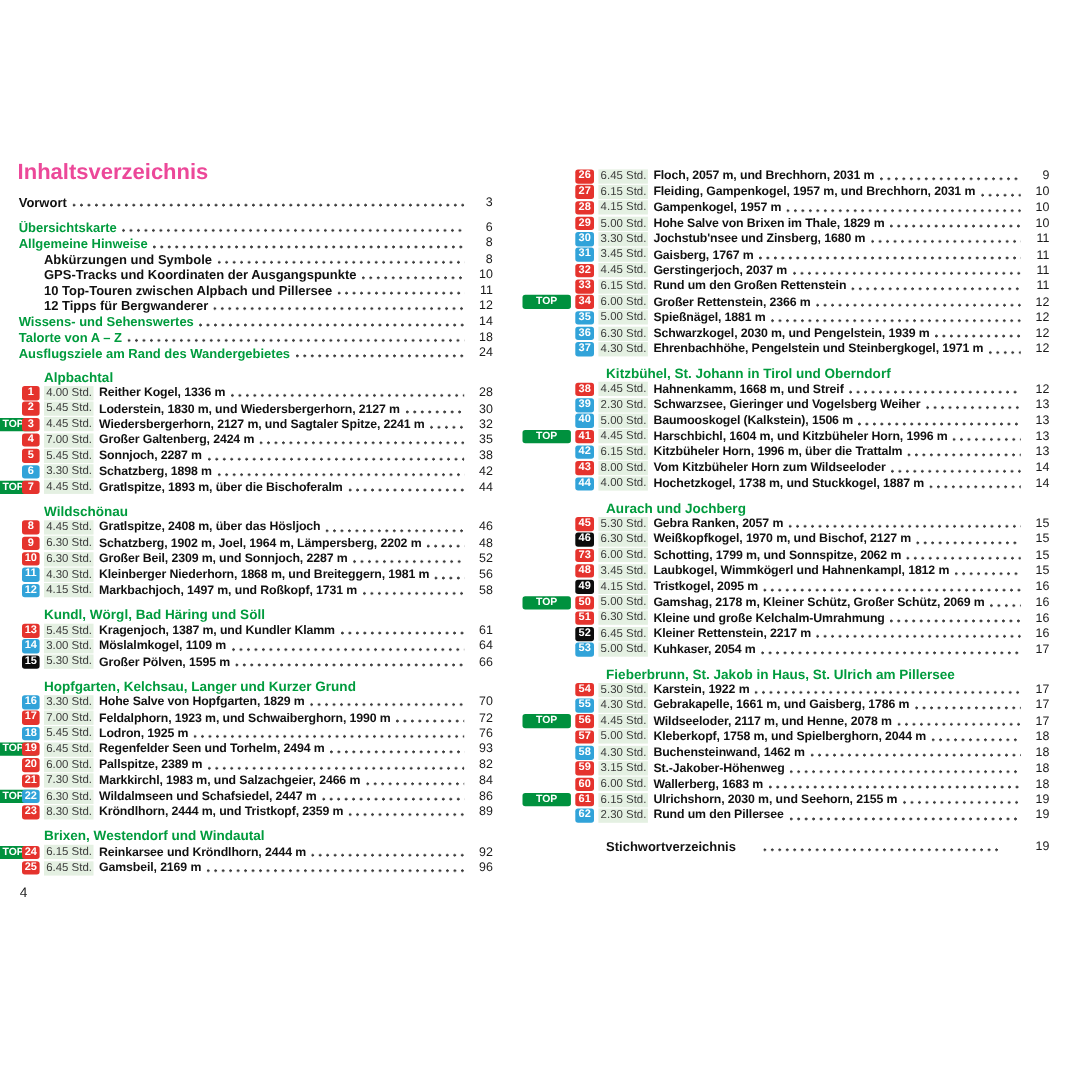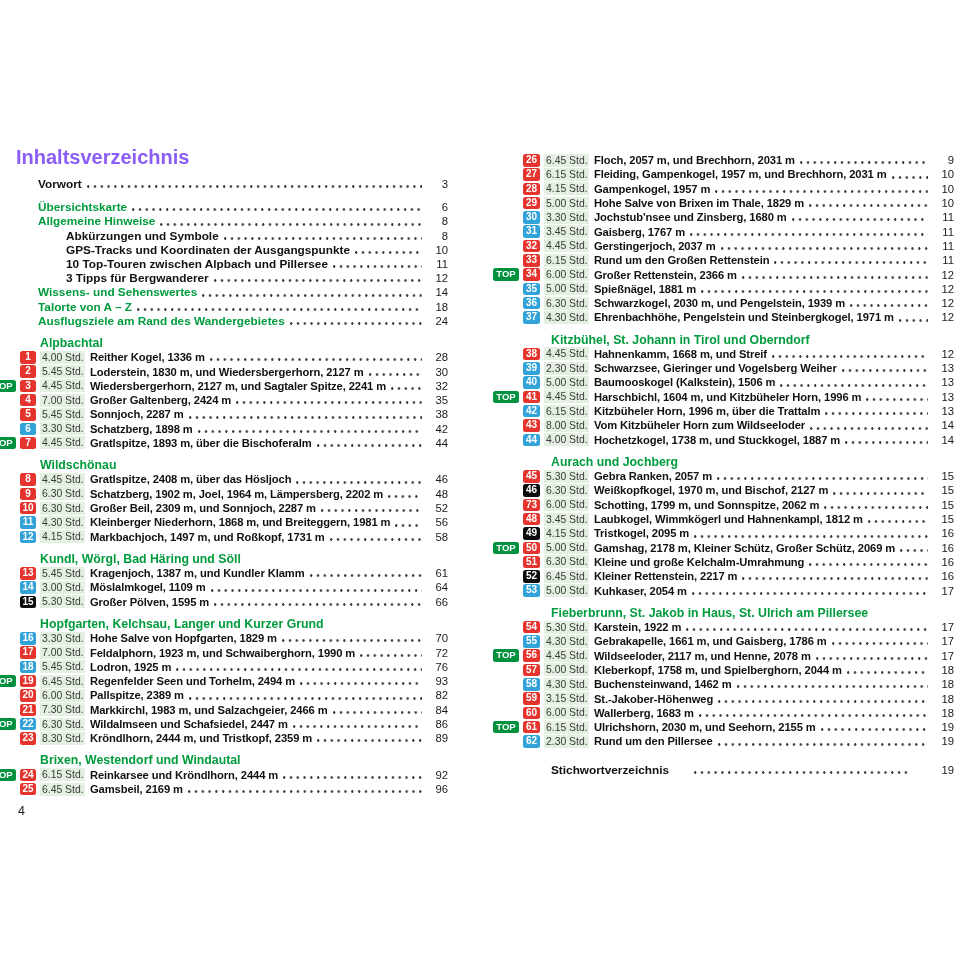--- a/index.html
+++ b/index.html
@@ -6,29 +6,29 @@
   body {
     width:970px; height:970px; background:#ffffff; overflow:hidden;
     position:relative; font-family:"Liberation Sans", sans-serif; color:#111;
   }
   .col { position:absolute; top:140px; }
   .col-left  { left:0;     width:448px; }
   .col-right { left:498px; width:456px; }
 
   .page-title {
     margin:6px 0 0 16px; font-size:20px; line-height:22px;
-    color:#8b5cf6; font-weight:bold;
+    color:#ec4899; font-weight:bold;
   }
 
   
   .front-matter { margin-top:9px; }
   .fm-row { display:flex; align-items:center; height:14.2px; }
   .fm-row.gap-before { margin-top:9px;justify-content:space-between; }
-  .fm-label { padding-left:38px; font-weight:bold; font-size:11.8px; white-space:nowrap; }
-  .fm-row.indent .fm-label { padding-left:66px; }
+  .fm-label { padding-left:17px; font-weight:bold; font-size:11.8px; white-space:nowrap; }
+  .fm-row.indent .fm-label { padding-left:40px; }
   .fm-row.green .fm-label { color:#009b3d; }
 
   
   .section-heading {
     color:#009b3d; font-weight:bold; font-size:12.3px; line-height:14.2px;
     height:14.2px; margin-top:8px; padding-left:40px; white-space:nowrap;
   }
   .col-right .section-heading { padding-left:53px; }
   .section.no-heading { margin-top:13px; }
 
@@ -40,21 +40,21 @@
   .badge {
     position:absolute; top:1px; height:12.5px; border-radius:2.5px;
     display:flex; align-items:center; justify-content:center;
     color:#fff; font-weight:bold; font-size:10px; line-height:12.5px;
   }
   .num-badge { right:0; min-width:17px; padding:0 1px; box-sizing:border-box; }
   .col-left .num-badge { min-width:16px; }
   .badge-red   { background:#e5332d; }
   .badge-blue  { background:#31a3d9; }
   .badge-black { background:#0c0c0c; }
-  .top-badge { width:26px; background:#00913e; font-size:9.5px; }
+  .top-badge { width:44px; background:#00913e; font-size:9.5px; }
   .col-right .top-badge { right:21px; }
   .col-left  .top-badge { right:20px; }   
   .col-left  .badges .top-badge { right:auto; left:-10px; }
 
   .time {
     flex:none; width:45px; margin-left:4px; box-sizing:border-box;
     background:#e4f0e2; color:#3a3a3a; font-size:10.4px; padding-left:2px;
     line-height:13px; white-space:nowrap;
   }
   .tour-title { margin-left:5px; font-weight:bold; white-space:nowrap; letter-spacing:-0.1px; }
@@ -108,21 +108,21 @@
     <span class="page-num">10</span>
   </div>
 
   <div class="fm-row indent">
     <span class="fm-label">10 Top-Touren zwischen Alpbach und Pillersee</span>
     <span class="leader"></span>
     <span class="page-num">11</span>
   </div>
 
   <div class="fm-row indent">
-    <span class="fm-label">3 Tipps für Bergwanderer</span>
+    <span class="fm-label">12 Tipps für Bergwanderer</span>
     <span class="leader"></span>
     <span class="page-num">12</span>
   </div>
 
   <div class="fm-row green">
     <span class="fm-label">Wissens- und Sehenswertes</span>
     <span class="leader"></span>
     <span class="page-num">14</span>
   </div>
 

